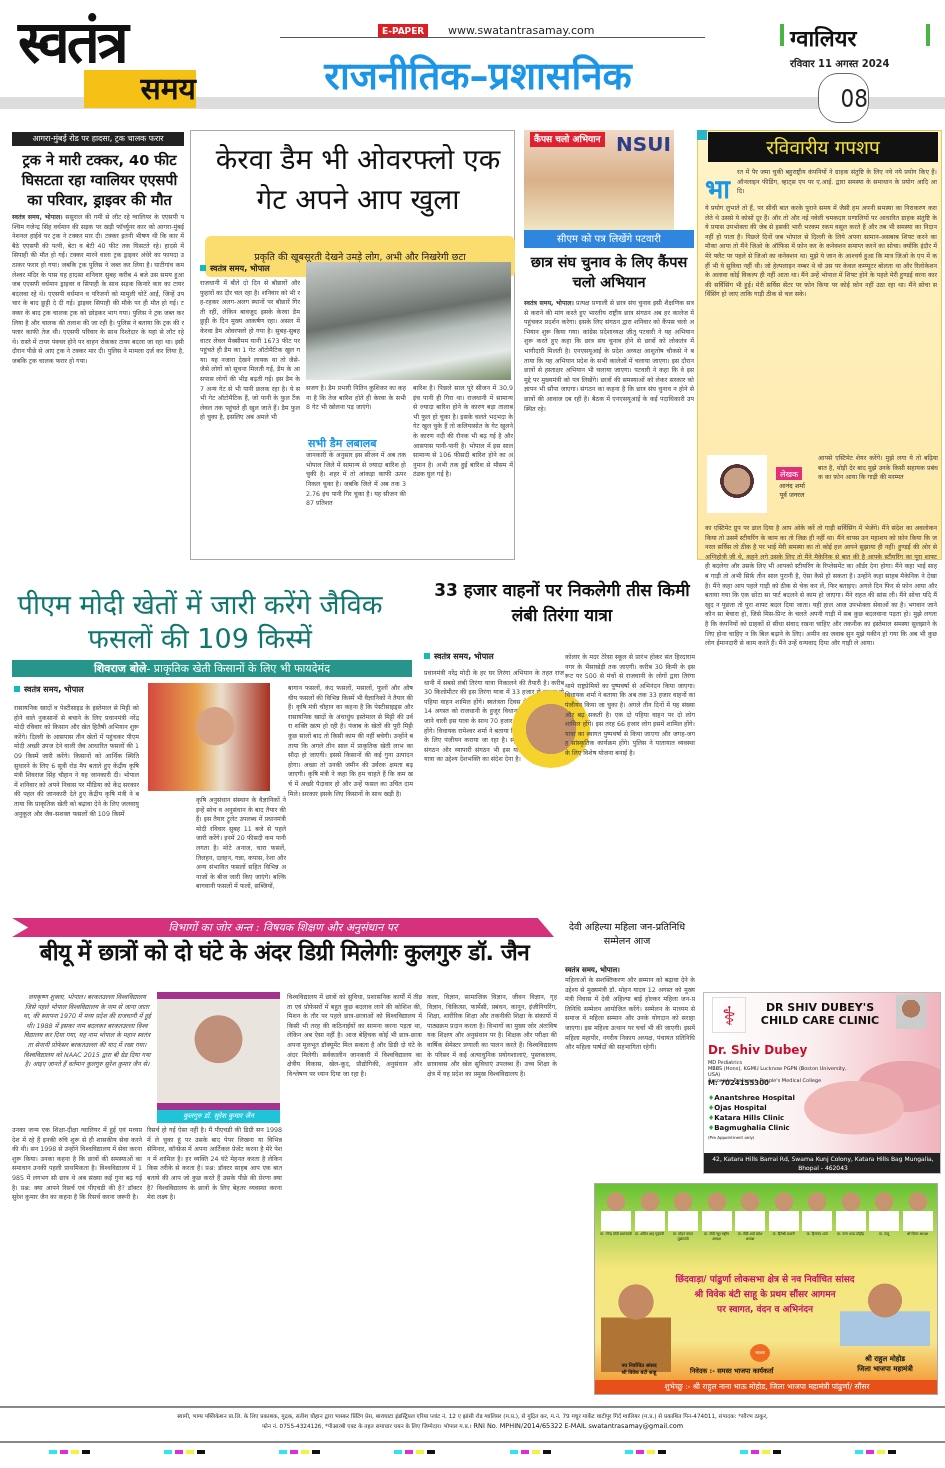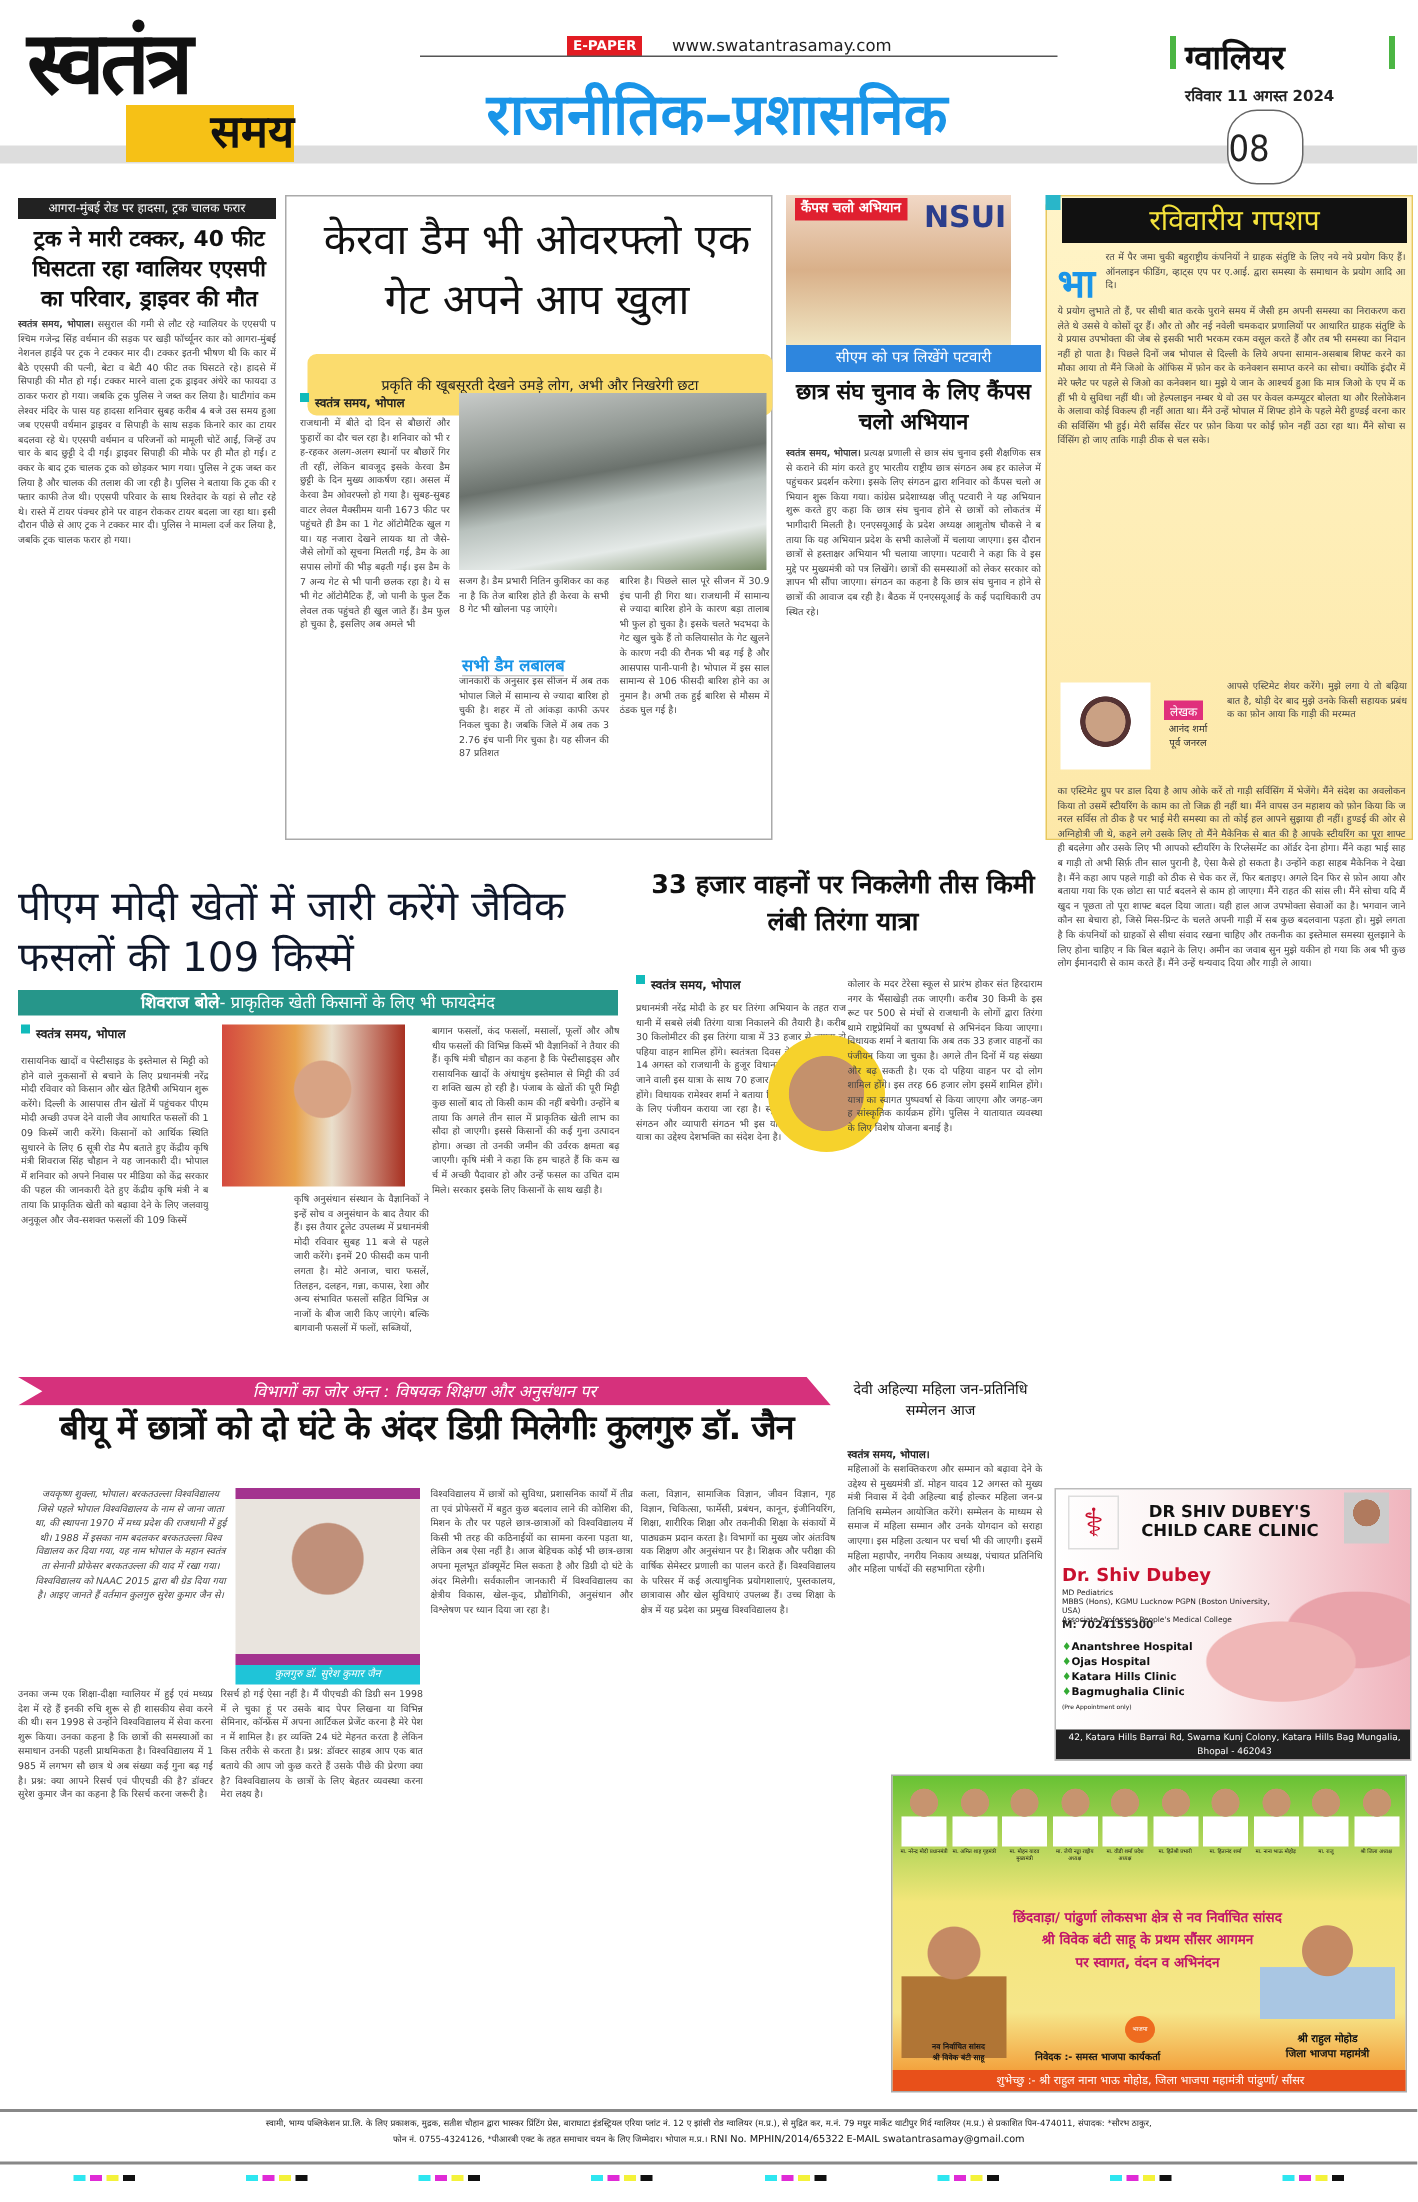--- a/index.html
+++ b/index.html
@@ -1,33 +1,33 @@
 <!DOCTYPE html>
 <html><head>
 <meta charset="utf-8">
 <style>
 *{box-sizing:border-box;margin:0;padding:0}
 body{width:945px;height:1468px;background:#fff;font-family:"DejaVu Sans",sans-serif;color:#222;position:relative;overflow:hidden}
 .abs{position:absolute}
 .txt{font-size:6.3px;line-height:9.6px;color:#444;text-align:justify;overflow:hidden;word-break:break-all}
-.dateline{font-size:8px;font-weight:bold;color:#222;display:flex;gap:4px}
+.dateline{font-size:8px;font-weight:bold;color:#222;display:flex;align-items:center;gap:4px}
 .dateline .sq{width:6px;height:6px;background:#1bb;display:inline-block}
 
 #logo-top{left:18px;top:12px;font-size:58px;font-weight:900;font-family:"DejaVu Serif",serif;line-height:60px;letter-spacing:-3px;color:#111}
 #logo-bottom{left:84px;top:70px;width:112px;height:38px;background:#f6c116;font-size:30px;font-weight:900;font-family:"DejaVu Serif",serif;text-align:right;line-height:38px;color:#111}
 #grey-bar{left:0;top:97px;width:945px;height:12px;background:#ddd}
 #epaper{left:378px;top:24px;background:#e21c23;color:#fff;font-size:9px;font-weight:bold;padding:2px 4px}
 #site{left:448px;top:24px;font-size:11px;color:#222}
 #top-rule{left:280px;top:37px;width:425px;height:1px;background:#555}
 #section-title{left:258px;top:48px;width:440px;font-size:38px;font-weight:bold;color:#1a95e8;text-align:center;letter-spacing:0}
 #city{left:790px;top:22px;font-size:22px;font-weight:bold;color:#111}
 #city-bars-l{left:780px;top:24px;width:4px;height:22px;border-left:2px solid #4bb543;border-right:2px solid #4bb543}
 #city-bars-r{left:926px;top:24px;width:4px;height:22px;border-left:2px solid #4bb543;border-right:2px solid #4bb543}
 #date{left:790px;top:56px;font-size:10px;font-weight:bold}
-#page-num{left:818px;top:73px;width:51px;height:50px;border:1.5px solid #666;border-radius:20px;background:#fff;font-size:24px;text-align:left;line-height:50px;font-family:"DejaVu Sans Condensed","DejaVu Sans",sans-serif}
+#page-num{left:818px;top:73px;width:51px;height:50px;border:1.5px solid #666;border-radius:20px;background:#fff;font-size:24px;text-align:right;line-height:50px;font-family:"DejaVu Sans Condensed","DejaVu Sans",sans-serif}
 
 #s1-kicker{left:12px;top:132px;width:172px;height:14px;background:#222;color:#fff;font-size:8px;line-height:14px;text-align:center}
 #s1-head{left:12px;top:150px;width:175px;font-size:14.5px;font-weight:bold;line-height:20px;text-align:center;color:#111}
 #s1-body{left:12px;top:212px;width:172px;height:345px}
 
 #s2-box{left:190px;top:130px;width:325px;height:430px;border:1px solid #aaa}
 #s2-head{left:198px;top:140px;width:320px;font-size:28px;font-weight:normal;line-height:40px;text-align:center;color:#111}
 #s2-sub{left:205px;top:236px;width:310px;background:#fbdc6e;border-radius:6px;font-size:9.5px;text-align:center;color:#222;padding:14px 0}
 #s2-dateline{left:200px;top:262px}
 #s2-photo{left:306px;top:262px;width:205px;height:118px;background:linear-gradient(170deg,#c8cbc9 0%,#8f9691 30%,#6a716c 45%,#b8c1bd 60%,#e5eae8 80%,#7b8f6a 100%);overflow:hidden}
@@ -48,21 +48,21 @@
 #gs-cyan{left:697px;top:130px;width:10px;height:10px;background:#29b6c9}
 #gs-drop{left:705px;top:170px;font-size:26px;color:#1a95e8;font-weight:bold}
 #gs-body1{left:737px;top:167px;width:200px;height:36px}
 #gs-body2{left:705px;top:203px;width:232px;height:240px}
 #gs-author-photo{left:707px;top:455px;width:60px;height:58px;background:radial-gradient(circle at 50% 45%,#caa184 0 30%,#533 31% 38%,#fff 39%)}
 #gs-lekhak{left:776px;top:467px;background:#e0307c;color:#fff;font-size:8px;padding:1px 4px}
 #gs-author{left:772px;top:481px;font-size:6.5px;text-align:center;width:40px;color:#333}
 #gs-body3{left:818px;top:453px;width:120px;height:70px}
 #gs-body4{left:705px;top:523px;width:232px;height:390px}
 
-#s4-head{left:12px;top:588px;width:400px;font-size:27px;line-height:34px;text-align:left;color:#0f172a}
+#s4-head{left:0;top:588px;width:400px;font-size:27px;line-height:34px;text-align:center;color:#0f766e}
 #s4-sub{left:12px;top:660px;width:400px;height:17px;background:#26968a;color:#fff;font-size:11px;line-height:17px;text-align:center}
 #s4-dateline{left:14px;top:683px}
 #s4-col1{left:14px;top:703px;width:125px;height:210px}
 #s4-photo{left:148px;top:683px;width:122px;height:108px;background:radial-gradient(circle at 55% 40%,#d8a384 0 20%,transparent 21%),linear-gradient(90deg,#d44a3f 0%,#e8a14b 40%,#eadfcc 60%,#a83021 100%)}
 #s4-col2{left:196px;top:795px;width:90px;height:118px}
 #s4-col3{left:288px;top:683px;width:125px;height:230px}
 
 #s5-head{left:422px;top:578px;width:280px;font-size:17px;font-weight:bold;line-height:25px;text-align:center;color:#111}
 #s5-dateline{left:424px;top:650px}
 #s5-col1{left:424px;top:668px;width:140px;height:245px}

